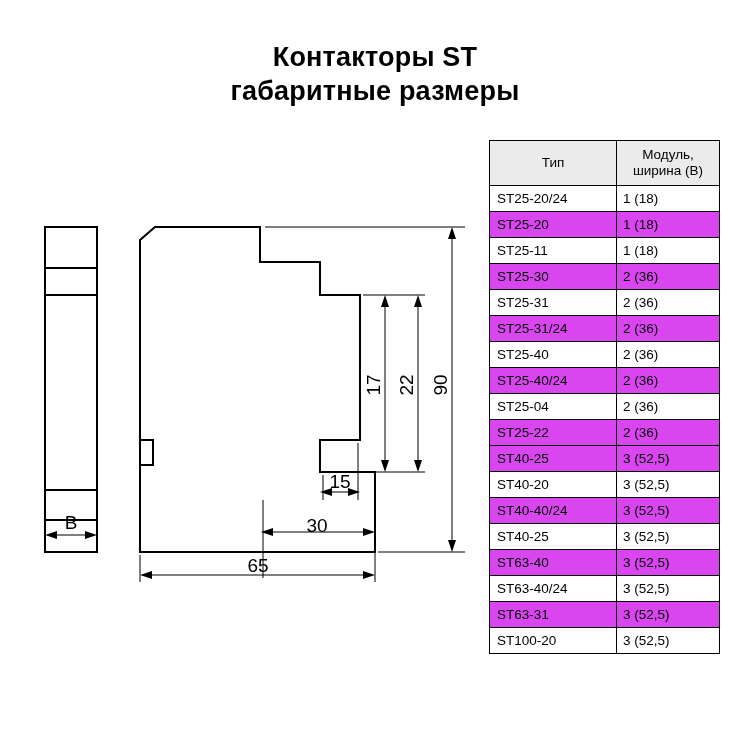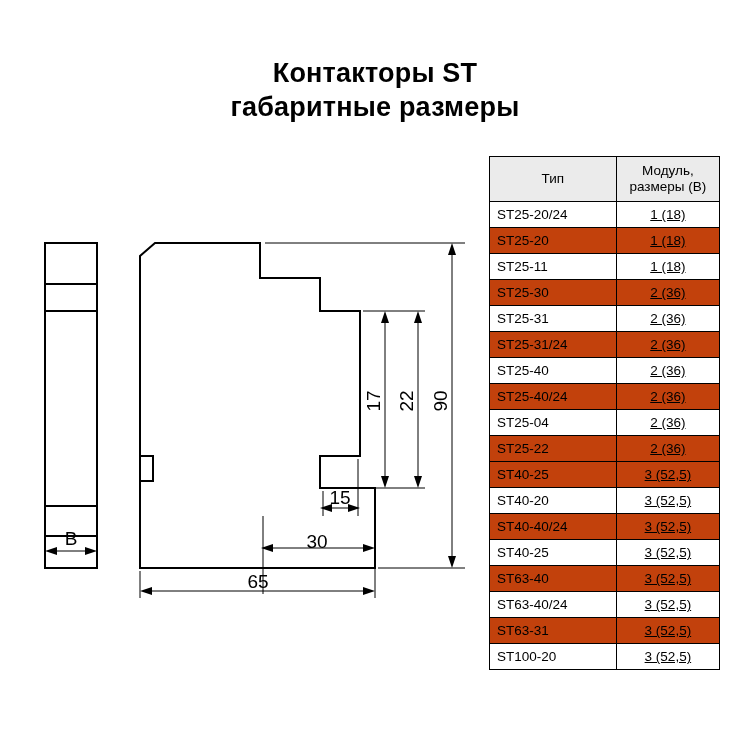--- a/index.html
+++ b/index.html
@@ -10,21 +10,21 @@
   body {
     width: 750px;
     height: 750px;
     position: relative;
     font-family: "Liberation Sans", sans-serif;
     color: #000000;
     overflow: hidden;
   }
   #page {
     position: absolute;
-    left: 0; top: 16px;
+    left: 0; top: 0;
     width: 750px; height: 552px;
   }
   .title {
     position: absolute;
     left: 0;
     top: 40px;
     width: 750px;
     text-align: center;
     font-size: 27px;
     font-weight: bold;
@@ -65,25 +65,24 @@
     font-size: 13.5px;
     line-height: 16px;
   }
   #spec-table td.c-type {
     width: 122px;
     text-align: left;
     padding-left: 7px;
   }
   #spec-table td.c-module {
     width: 95px;
-    text-align: center;
-    text-decoration: underline;
+    text-align: left;
   }
   #spec-table tbody tr.alt td {
-    background: #c2410c;
+    background: #d946ef;
   }
   #spec-table tbody tr td {
     background: #ffffff;
   }
 </style>
 </head>
 <body>
 
 <div id="page">
 
@@ -172,21 +171,21 @@
       </g>
     </svg>
   </div>
 
   <table id="spec-table">
     <thead>
       <tr>
         <th class="c-type">Тип</th>
         <th class="c-module">
           <span>Модуль,</span><br>
-          <span>размеры (B)</span>
+          <span>ширина (B)</span>
         </th>
       </tr>
     </thead>
     <tbody id="table-body">
         <tr>
           <td class="c-type">ST25-20/24</td>
           <td class="c-module">1 (18)</td>
         </tr>
         <tr class="alt">
           <td class="c-type">ST25-20</td>

